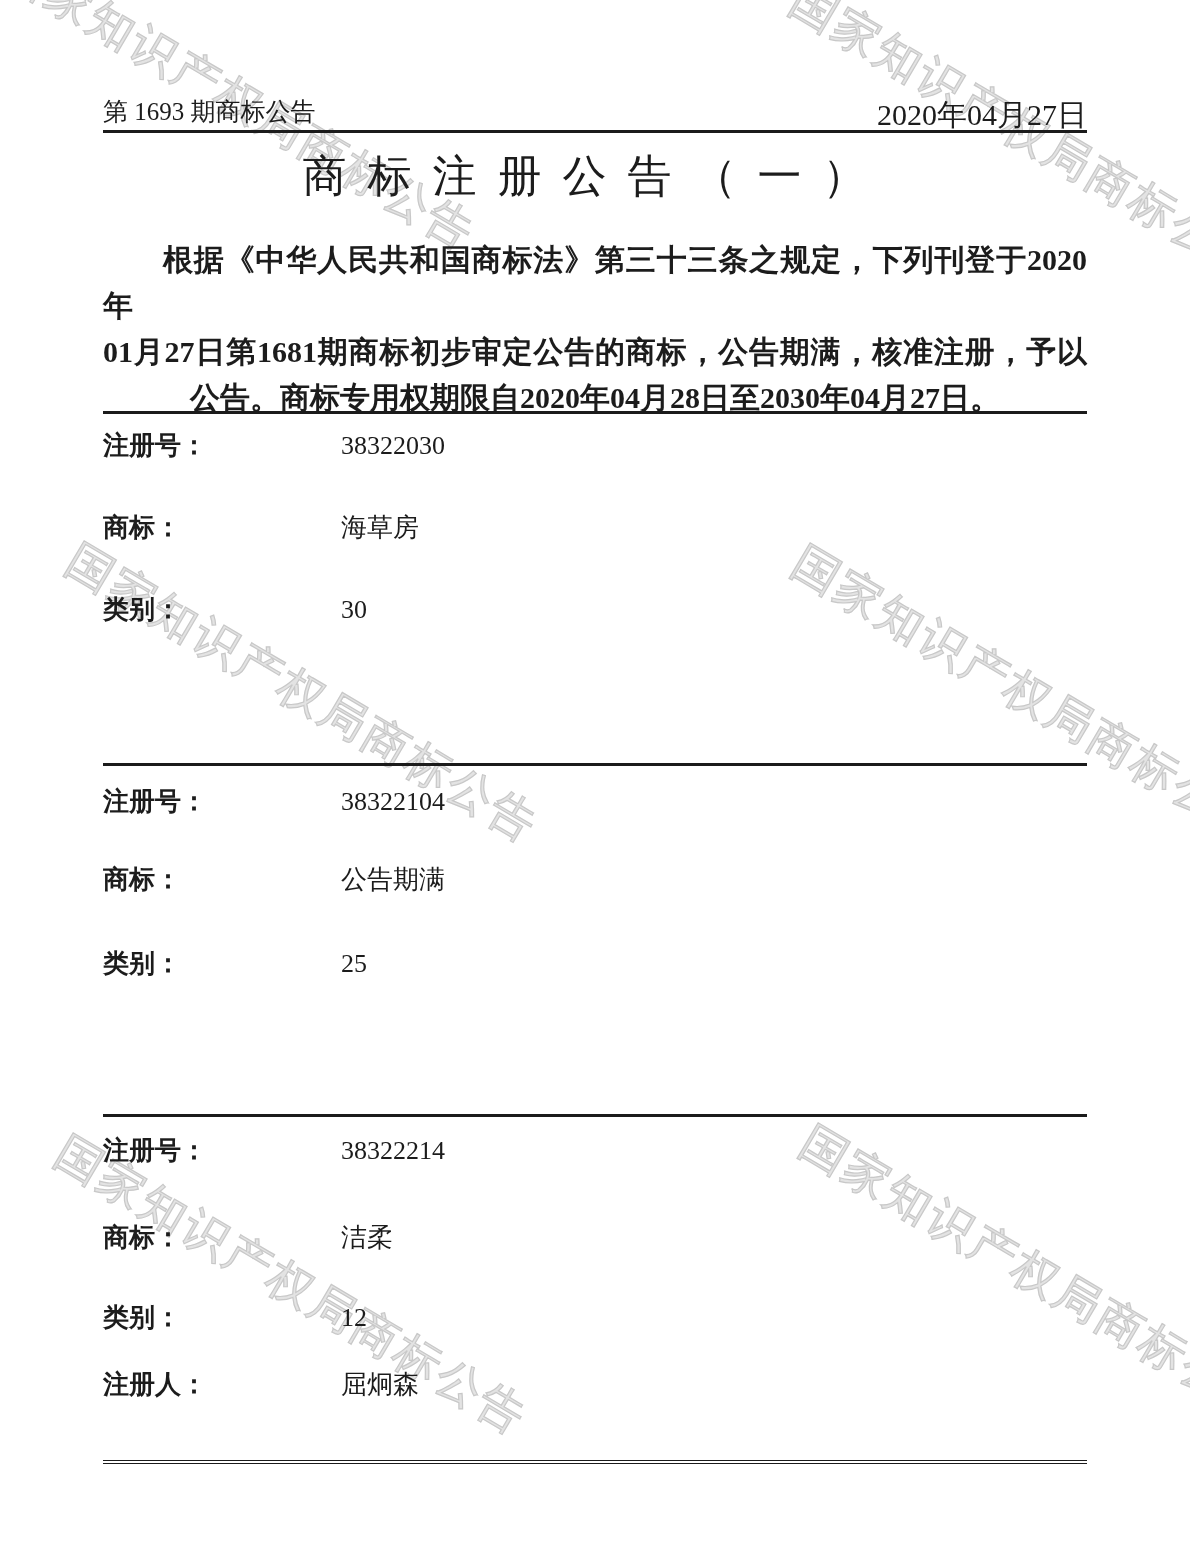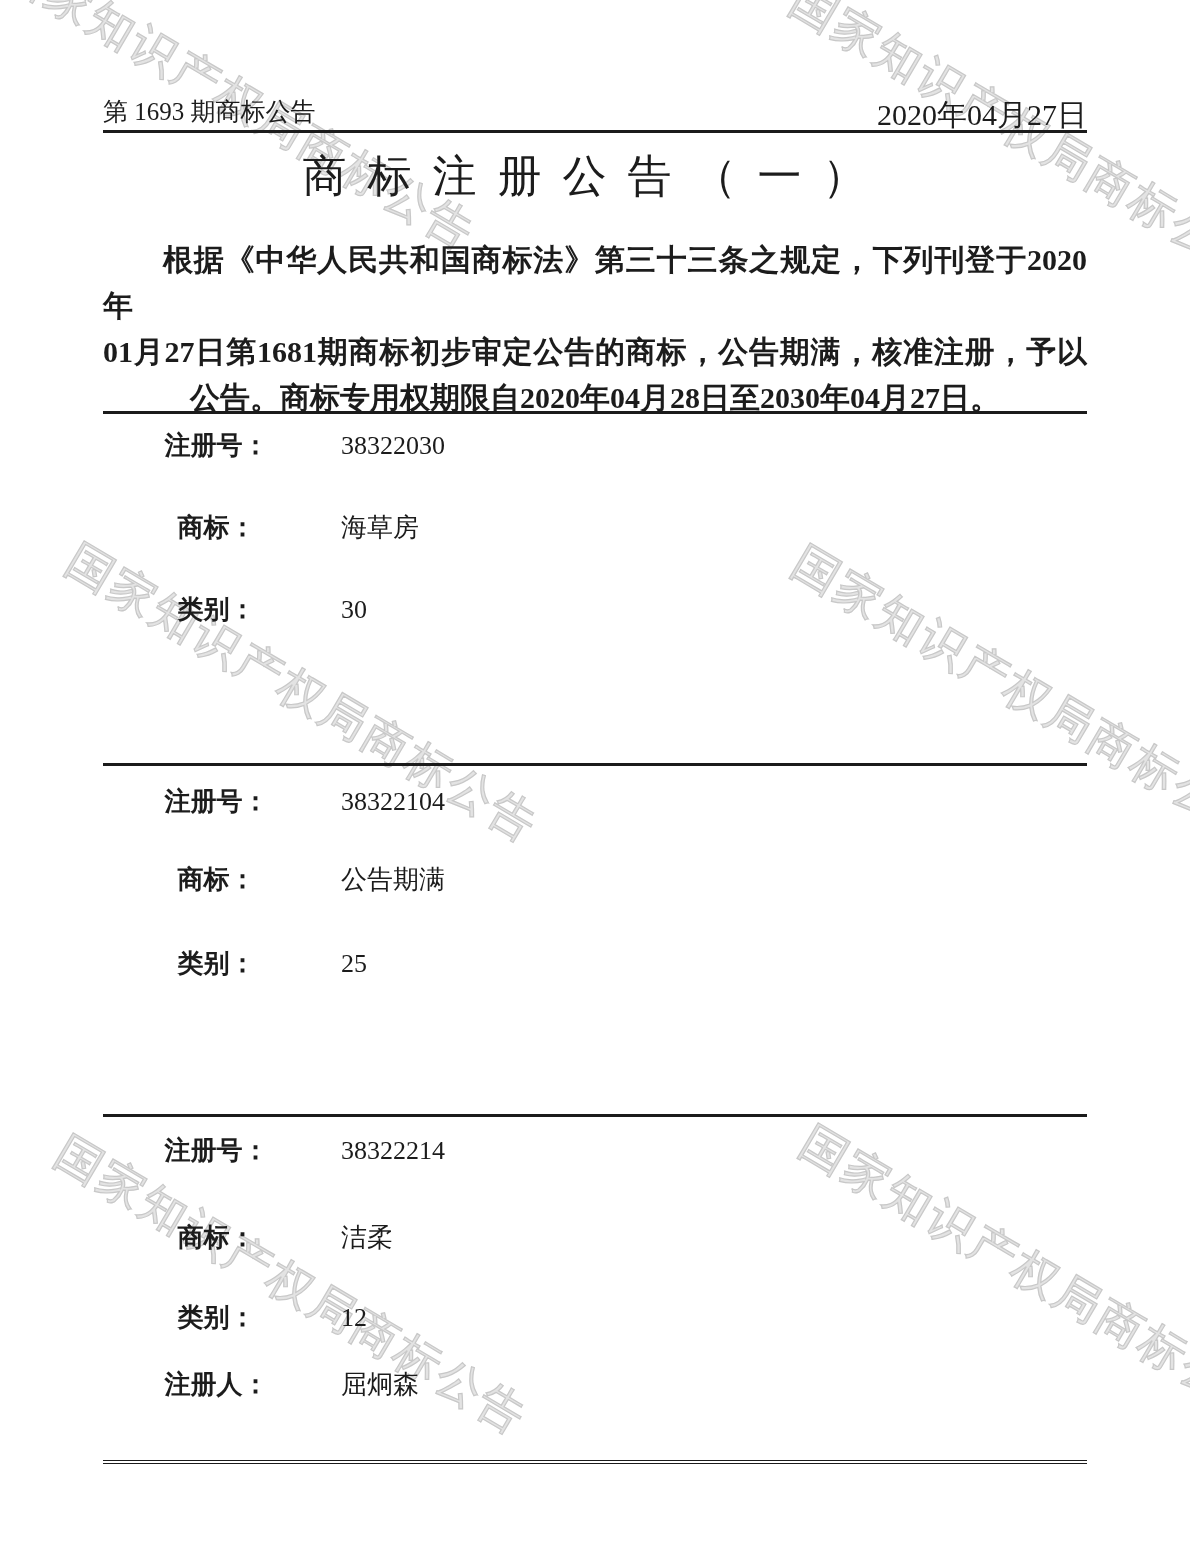--- a/index.html
+++ b/index.html
@@ -37,21 +37,21 @@
     text-align:center;font-size:44px;font-weight:normal;letter-spacing:21px;
   }
   
   .intro{position:absolute;left:103px;top:237px;width:984px;z-index:2;
     font-size:30px;font-weight:bold;line-height:46px;}
   .intro .jline{text-align:justify;text-align-last:justify;}
   .intro .first-line{text-indent:60px;}
   .intro .last-line{text-align:center;}
   
   .frow{position:absolute;left:103px;width:984px;font-size:26px;z-index:2;white-space:nowrap;}
-  .flabel{display:inline-block;width:227px;text-align:center;font-weight:bold;}
+  .flabel{display:inline-block;width:227px;text-align:left;font-weight:bold;}
   .fvalue{margin-left:11px;}
 </style>
 </head>
 <body>
 
 <div class="page">
 
   <div class="wm wm-r1c1">国家知识产权局商标公告</div>
   <div class="wm wm-r1c2">国家知识产权局商标公告</div>
   <div class="wm wm-r2c1">国家知识产权局商标公告</div>

